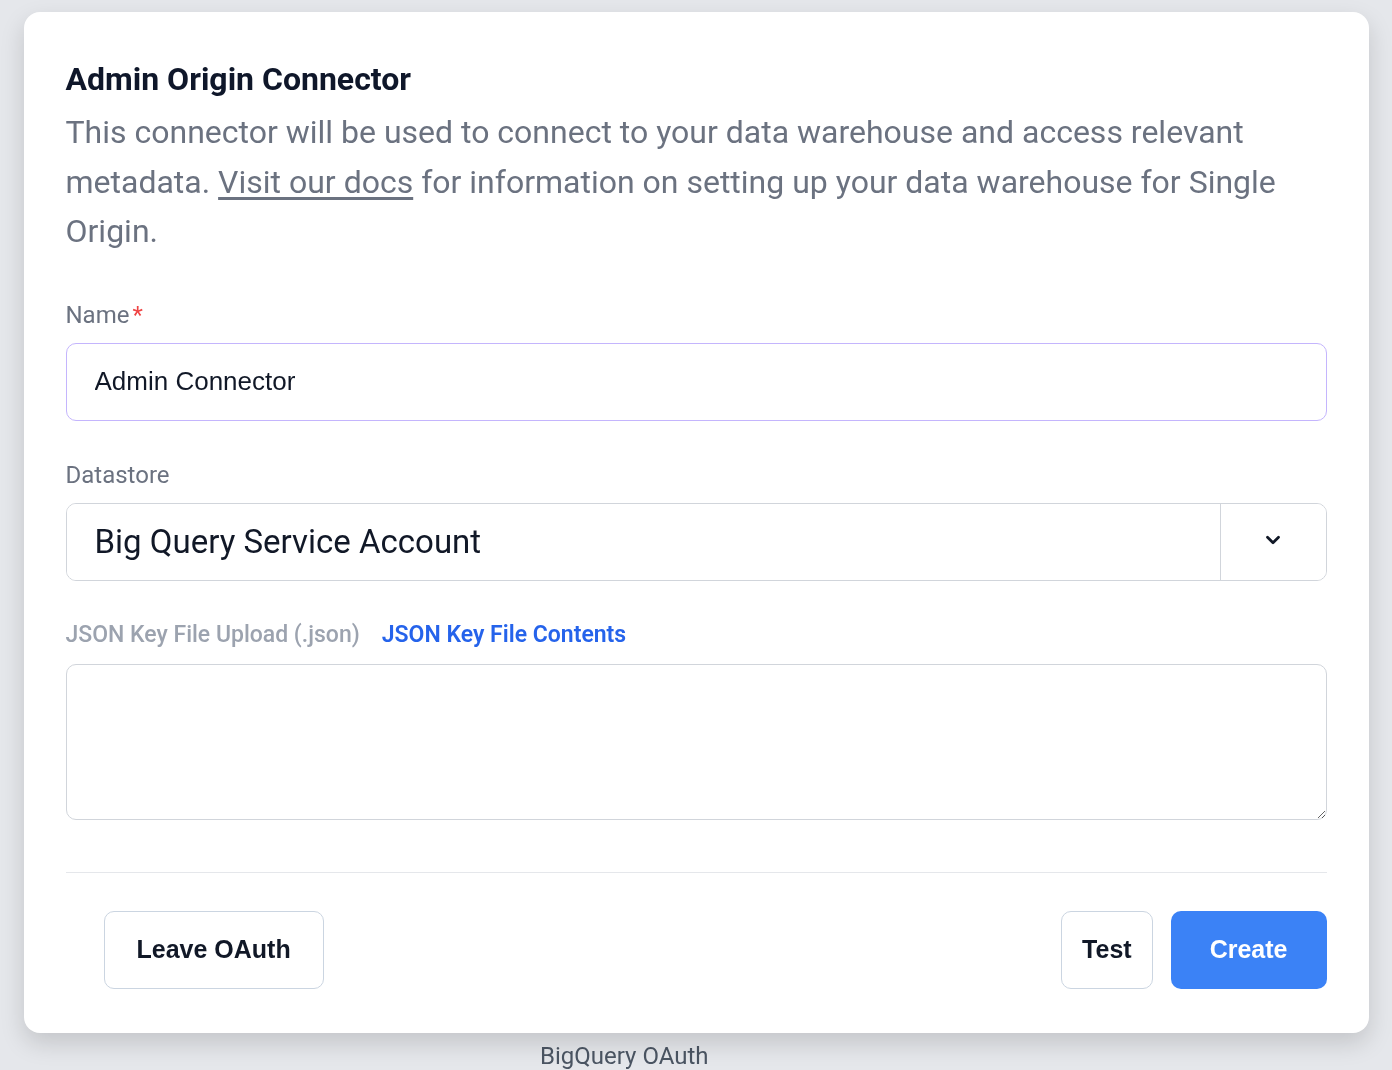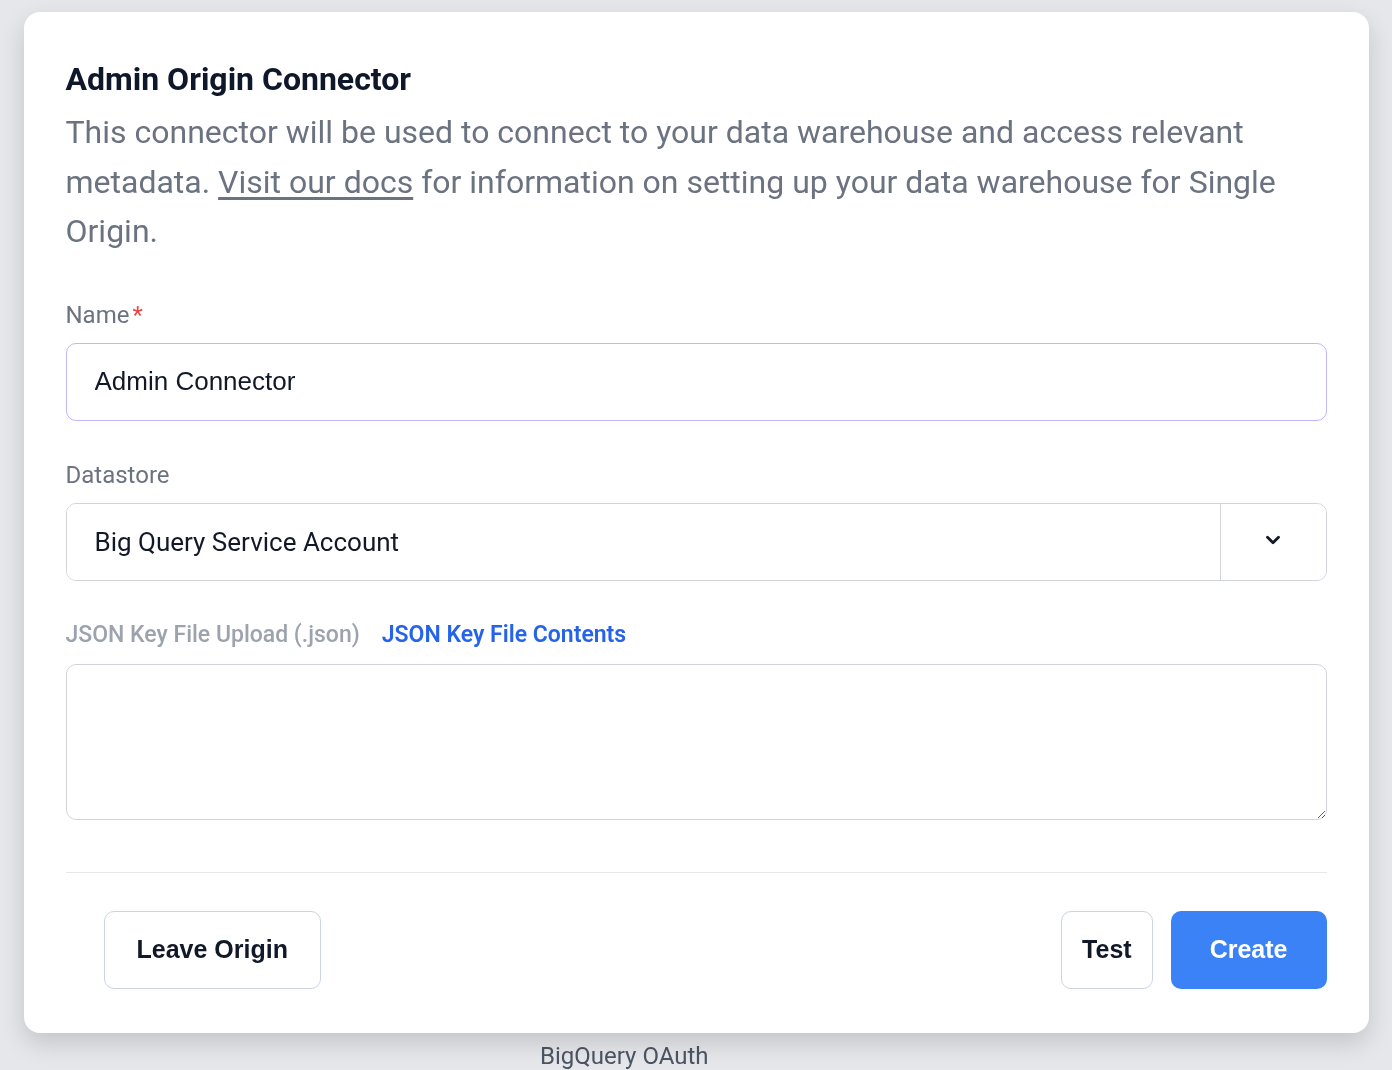--- a/index.html
+++ b/index.html
@@ -76,21 +76,21 @@
       border: 1px solid #d1d5db;
       border-radius: 10px;
       overflow: hidden;
       height: 78px;
     }
     .select-value {
       flex: 1;
       display: flex;
       align-items: center;
       padding: 0 28px;
-      font-size: 26px;
+      font-size: 33px;
       color: #111827;
       background: #fff;
       cursor: pointer;
     }
     .select-caret {
       width: 106px;
       border-left: 1px solid #d1d5db;
       display: flex;
       align-items: center;
       justify-content: center;
@@ -215,21 +215,21 @@
         <div class="tab tab-inactive">JSON Key File Upload (.json)</div>
         <div class="tab tab-active">JSON Key File Contents</div>
       </div>
       <textarea class="textarea" style=""></textarea>
     </div>
 
     <hr class="divider">
 
     <div class="modal-footer">
       <div class="footer-left">
-        <button class="btn btn-outline">Leave Origin</button>
+        <button class="btn btn-outline">Leave OAuth</button>
       </div>
       <div class="footer-right">
         <button class="btn btn-outline" style="padding:0 20px;">Test</button>
         <button class="btn btn-primary">Create</button>
       </div>
     </div>
 
   </div>
 </div>
 

